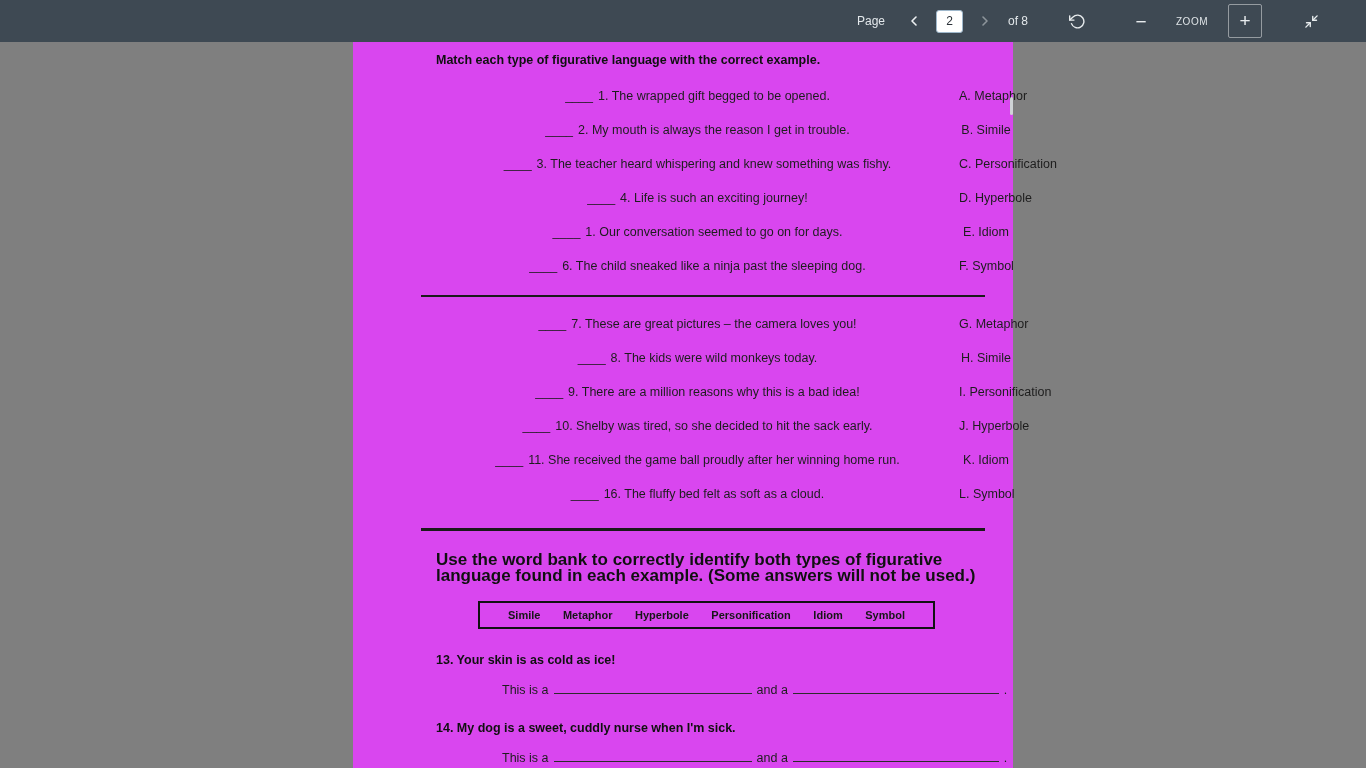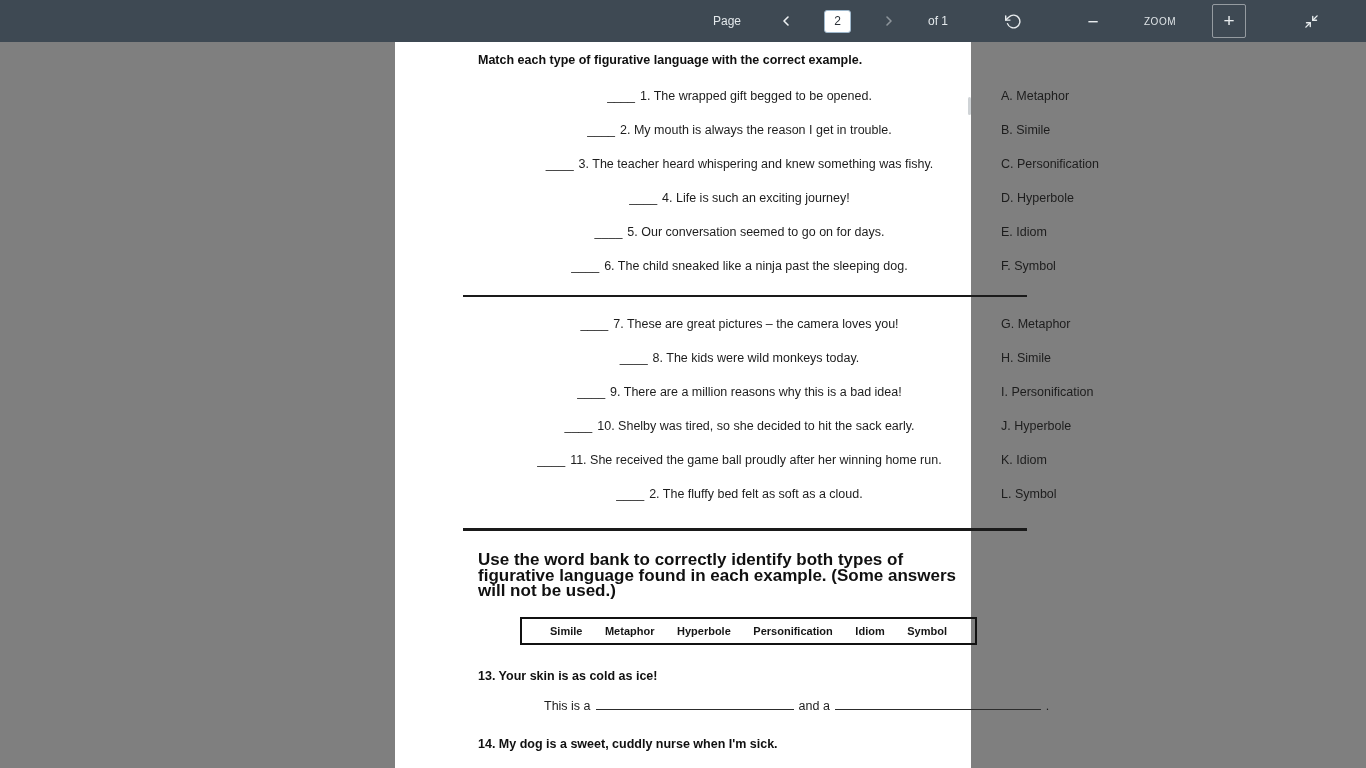--- a/index.html
+++ b/index.html
@@ -3,21 +3,21 @@
 <meta charset="utf-8">
 <style>
   * { margin:0; padding:0; box-sizing:border-box; }
   html,body { width:1366px; height:768px; overflow:hidden; }
   body { font-family:"Liberation Sans", sans-serif; background:#7f7f7f; }
 
   
   .toolbar {
     height:42px; background:#3e4953; color:#e8ecee;
     display:flex; align-items:center; justify-content:flex-end;
-    padding-right:40px; user-select:none;gap:16px;
+    padding-right:40px; user-select:none;
   }
   .tb-label { font-size:12px; color:#e3e8eb; }
   .tb-btn {
     background:transparent; border:none; color:#e8ecee; cursor:pointer;
     display:flex; align-items:center; justify-content:center;
     width:30px; height:30px; font-family:"Liberation Sans",sans-serif;
   }
   .tb-btn svg { display:block; }
   .tb-btn.dim { opacity:0.45; }
   .page-input {
@@ -30,21 +30,21 @@
   .zoom-label { font-size:10px; letter-spacing:0.5px; margin:0 20px; color:#dfe4e7; }
   .sym-btn { font-size:19px; line-height:1; font-weight:400; }
   .plus-btn {
     width:34px; height:34px; border:1px solid rgba(255,255,255,0.45);
     border-radius:2px; font-size:19px;
   }
   .page-word { margin-right:14px; }
 
   
   .canvas { position:relative; height:726px; display:flex; justify-content:center; }
-  .paper { width:576px; height:726px; background:#ffffff; position:relative; }
+  .paper { width:660px; height:726px; background:#d946ef; position:relative; }
   .scroll-thumb {
     position:absolute; right:0; top:55px; width:3px; height:18px;
     background:#cfd3d6; border-radius:2px;
   }
 
   .content { padding:11px 0 0 83px; color:#1d1d1d; font-size:12.5px; }
 
   .sec-heading { font-weight:700; font-size:12.5px; color:#101010; line-height:15px; }
 
   .match-group { margin-top:21px; }
@@ -95,21 +95,21 @@
   <input class="page-input" value="2" style="">
 
   <button class="tb-btn dim">
     <span>
       <svg width="16" height="16" viewBox="0 0 24 24" fill="none" stroke="#eef1f3" stroke-width="2.4" stroke-linecap="round" stroke-linejoin="round">
           <polyline points="9 18 15 12 9 6"></polyline>
         </svg>
     </span>
   </button>
 
-  <span class="tb-label page-total">of 1</span>
+  <span class="tb-label page-total">of 8</span>
 
   <button class="tb-btn gap-lg">
     <span>
       <svg width="17" height="17" viewBox="0 0 24 24" fill="none" stroke="#e8ecee" stroke-width="2" stroke-linecap="round" stroke-linejoin="round">
           <polyline points="1 4 1 10 7 10"></polyline>
           <path d="M3.51 15a9 9 0 1 0 2.13-9.36L1 10"></path>
         </svg>
     </span>
   </button>
 
@@ -148,21 +148,21 @@
         </div>
         <div class="match-row">
           <span><span class="blank">____</span><span>3. The teacher heard whispering and knew something was fishy.</span></span>
           <span class="answer">C. Personification</span>
         </div>
         <div class="match-row">
           <span><span class="blank">____</span><span>4. Life is such an exciting journey!</span></span>
           <span class="answer">D. Hyperbole</span>
         </div>
         <div class="match-row">
-          <span><span class="blank">____</span><span>5. Our conversation seemed to go on for days.</span></span>
+          <span><span class="blank">____</span><span>1. Our conversation seemed to go on for days.</span></span>
           <span class="answer">E. Idiom</span>
         </div>
         <div class="match-row">
           <span><span class="blank">____</span><span>6. The child sneaked like a ninja past the sleeping dog.</span></span>
           <span class="answer">F. Symbol</span>
         </div>
       </div>
 
       <hr class="rule rule-1">
 
@@ -181,21 +181,21 @@
         </div>
         <div class="match-row">
           <span><span class="blank">____</span><span>10. Shelby was tired, so she decided to hit the sack early.</span></span>
           <span class="answer">J. Hyperbole</span>
         </div>
         <div class="match-row">
           <span><span class="blank">____</span><span>11. She received the game ball proudly after her winning home run.</span></span>
           <span class="answer">K. Idiom</span>
         </div>
         <div class="match-row">
-          <span><span class="blank">____</span><span>2. The fluffy bed felt as soft as a cloud.</span></span>
+          <span><span class="blank">____</span><span>16. The fluffy bed felt as soft as a cloud.</span></span>
           <span class="answer">L. Symbol</span>
         </div>
       </div>
 
       <hr class="rule rule-2">
 
       <div class="wb-heading">Use the word bank to correctly identify both types of figurative language found in each example. (Some answers will not be used.)</div>
 
       <div class="word-bank">
         <span>Simile</span>

